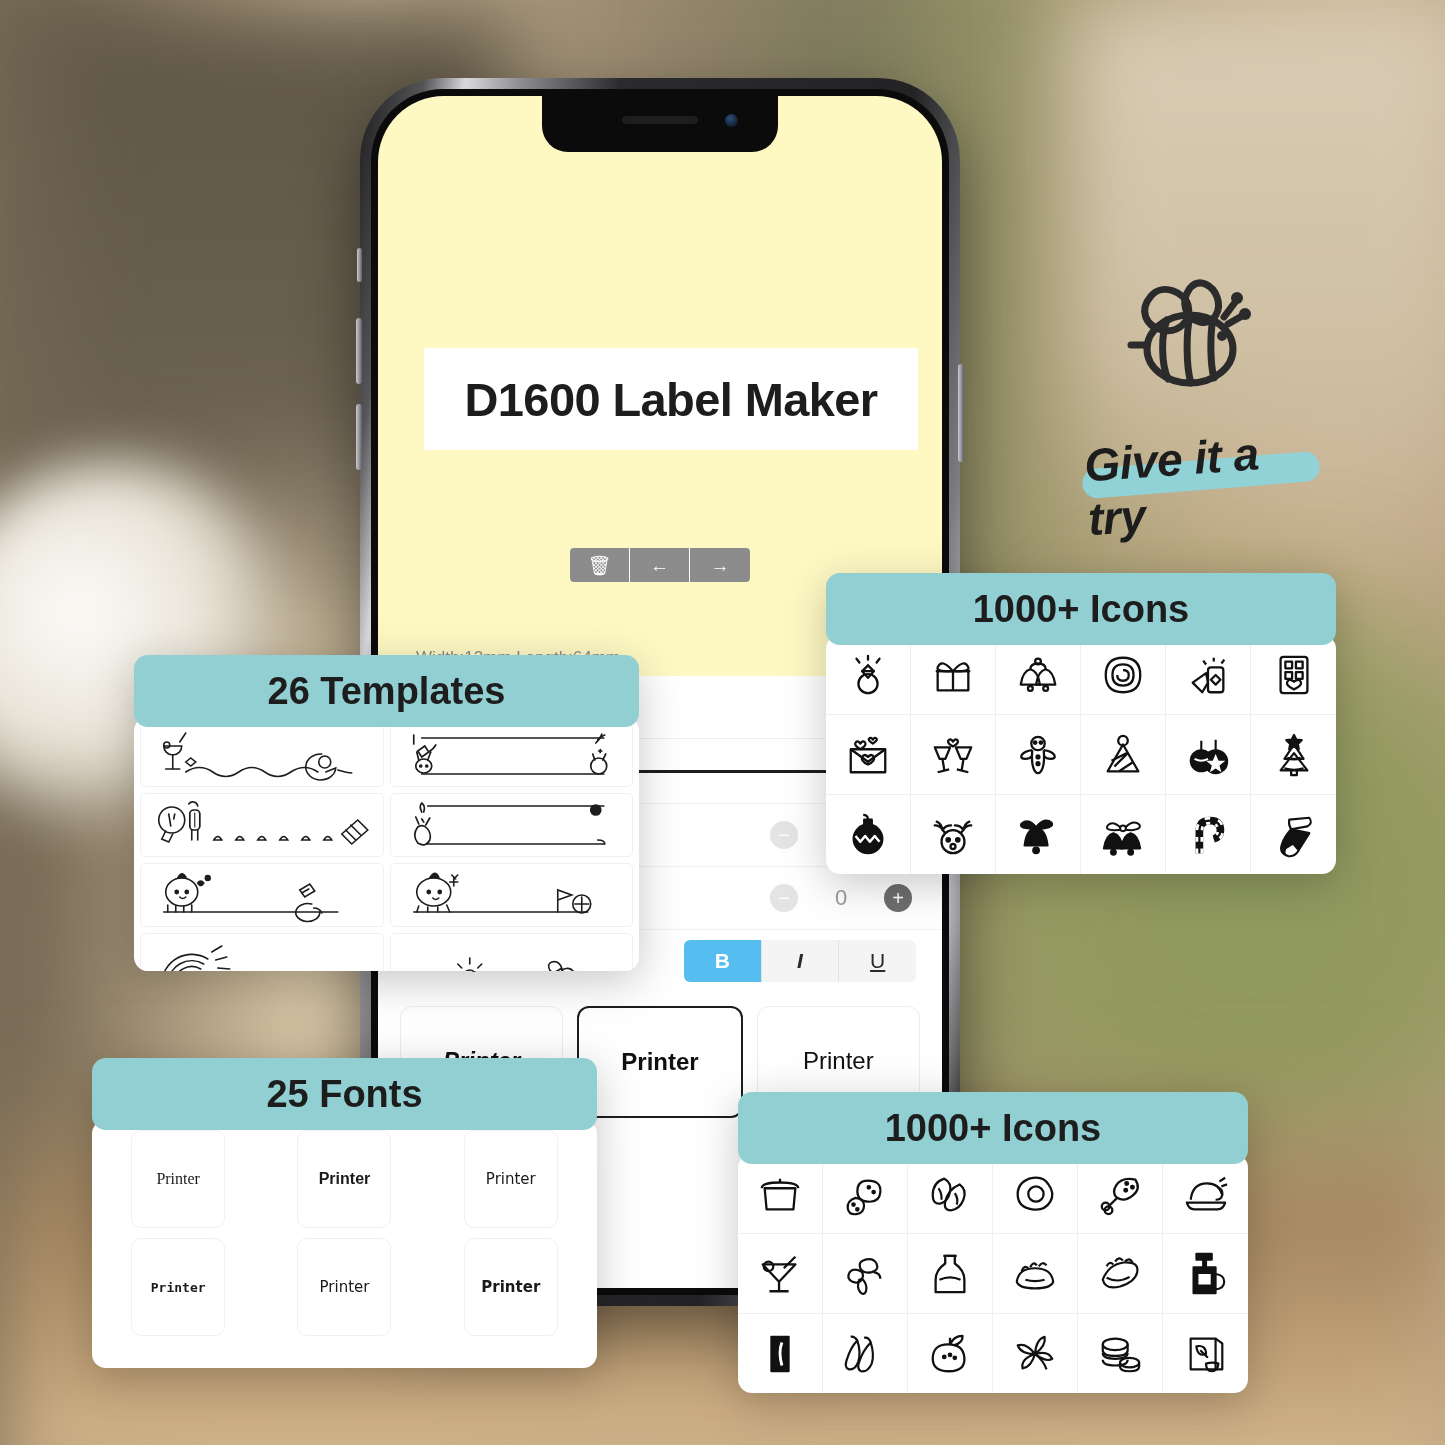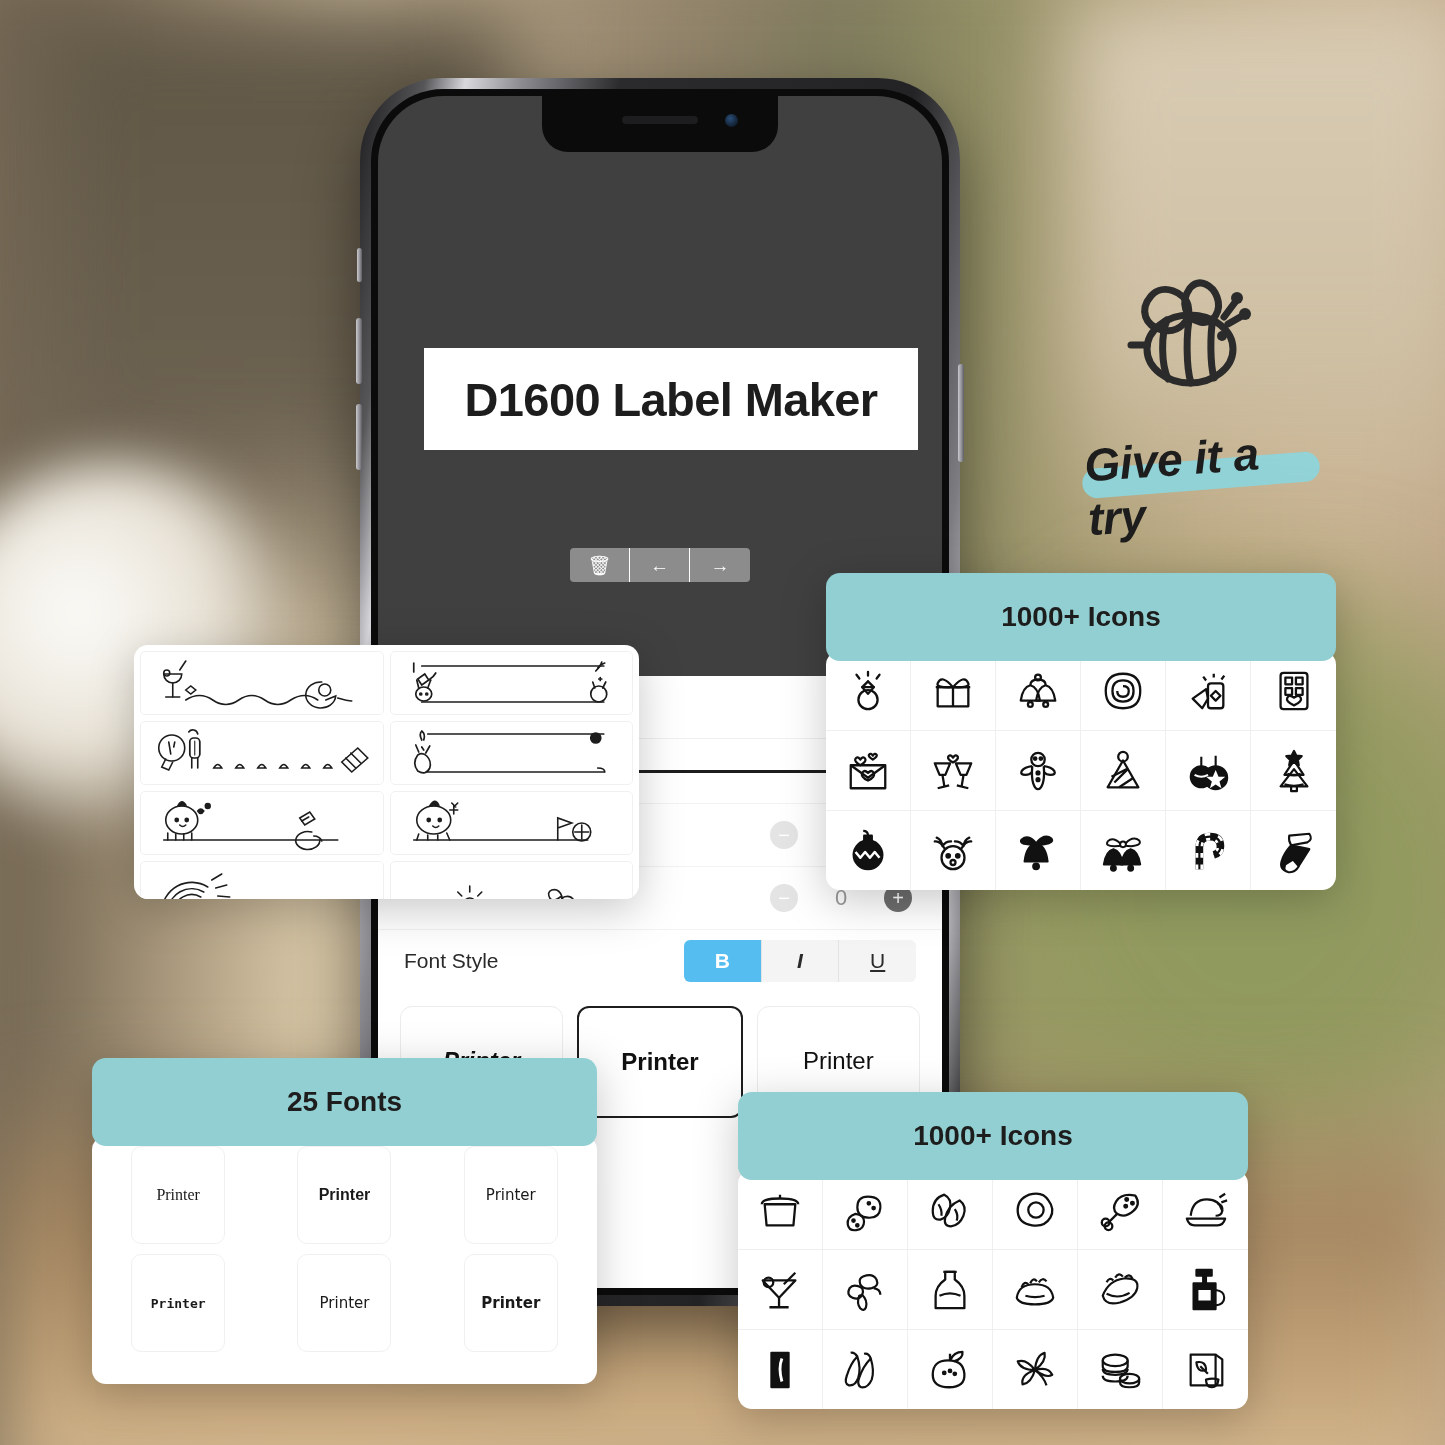--- a/index.html
+++ b/index.html
@@ -51,21 +51,21 @@
     border-radius:82px;
     background:linear-gradient(100deg,#1c1c1e 0%,#565659 8%,#d9d9dd 13%,#8a8a8f 20%,#2b2b2d 32%,#232325 68%,#7c7c81 82%,#cfcfd4 89%,#3a3a3c 96%,#141416 100%);
     box-shadow:0 26px 64px rgba(0,0,0,.45);
     padding:11px;box-sizing:border-box;
   }
   #phone .inner-frame{
     width:100%;height:100%;border-radius:72px;background:#0b0b0c;
     padding:7px;box-sizing:border-box;position:relative;
   }
   #screen{
-    width:100%;height:100%;border-radius:66px;background:#404040;
+    width:100%;height:100%;border-radius:66px;background:#fef9c3;
     overflow:hidden;position:relative;
   }
   #notch{
     position:absolute;left:50%;transform:translateX(-50%);top:0;
     width:236px;height:56px;background:#0b0b0c;
     border-bottom-left-radius:26px;border-bottom-right-radius:26px;z-index:6;
   }
   #notch .speaker{
     position:absolute;left:50%;transform:translateX(-50%);top:20px;
     width:76px;height:8px;border-radius:5px;background:#1d1d20;
@@ -128,23 +128,23 @@
   .biu .un{text-decoration:underline;}
   .font-chips{display:flex;gap:14px;padding:14px 22px;}
   .chip{flex:1;height:108px;border:1px solid #ececec;border-radius:12px;display:flex;align-items:center;justify-content:center;font-size:24px;color:#111;cursor:pointer;background:#fff;}
   .chip.sel{border:2px solid #1d1d1d;}
   .chip.i{font-style:italic;font-weight:bold;}
   .chip.b{font-weight:bold;}
 
   
   .fcard{position:absolute;border-radius:16px;filter:drop-shadow(0 10px 22px rgba(0,0,0,.22));}
   .fcard .fhead{
-    background:#92cfd2;border-radius:14px;height:88px;
+    background:#92cfd2;border-radius:14px;height:72px;
     display:flex;align-items:center;justify-content:center;
-    font-size:28px;font-weight:bold;color:#1d1d1d;position:relative;z-index:2;
+    font-size:38px;font-weight:bold;color:#1d1d1d;position:relative;z-index:2;
   }
   .fcard .fbody{background:#fff;border-radius:14px;margin-top:-10px;position:relative;z-index:1;overflow:hidden;padding:8px;}
 
   
   #card-templates{left:134px;top:655px;width:505px;}
   #card-templates .fbody{height:242px;padding:6px;}
   .tpl-grid{display:grid;grid-template-columns:1fr 1fr;gap:6px;}
   .tpl{height:62px;border:1px solid #f0f0f0;border-radius:5px;background:#fff;overflow:hidden;}
   .tpl svg{width:100%;height:100%;display:block;}
 
@@ -281,20 +281,21 @@
   <circle cx="127" cy="42" r="6" fill="#2b2b2b"></circle>
   <circle cx="104" cy="64" r="5" fill="#2b2b2b"></circle>
 </svg>
 
 <div id="tagline">
   <div class="hl"></div>
   <div class="txt">Give it a try</div>
 </div>
 
 <div class="fcard" id="card-templates">
+  <div class="fhead">26 Templates</div>
   <div class="fbody">
     <div class="tpl-grid">
 
       <div class="tpl">
         <svg viewBox="0 0 240 62">
             <g fill="none" stroke="#1d1d1d" stroke-width="1.6" stroke-linecap="round">
           <path d="M22 22 a9 9 0 0 0 18 0 z"></path>
               <path d="M31 31 l0 14"></path>
               <path d="M24 45 l14 0"></path>
               <path d="M38 18 l6 -9"></path>

